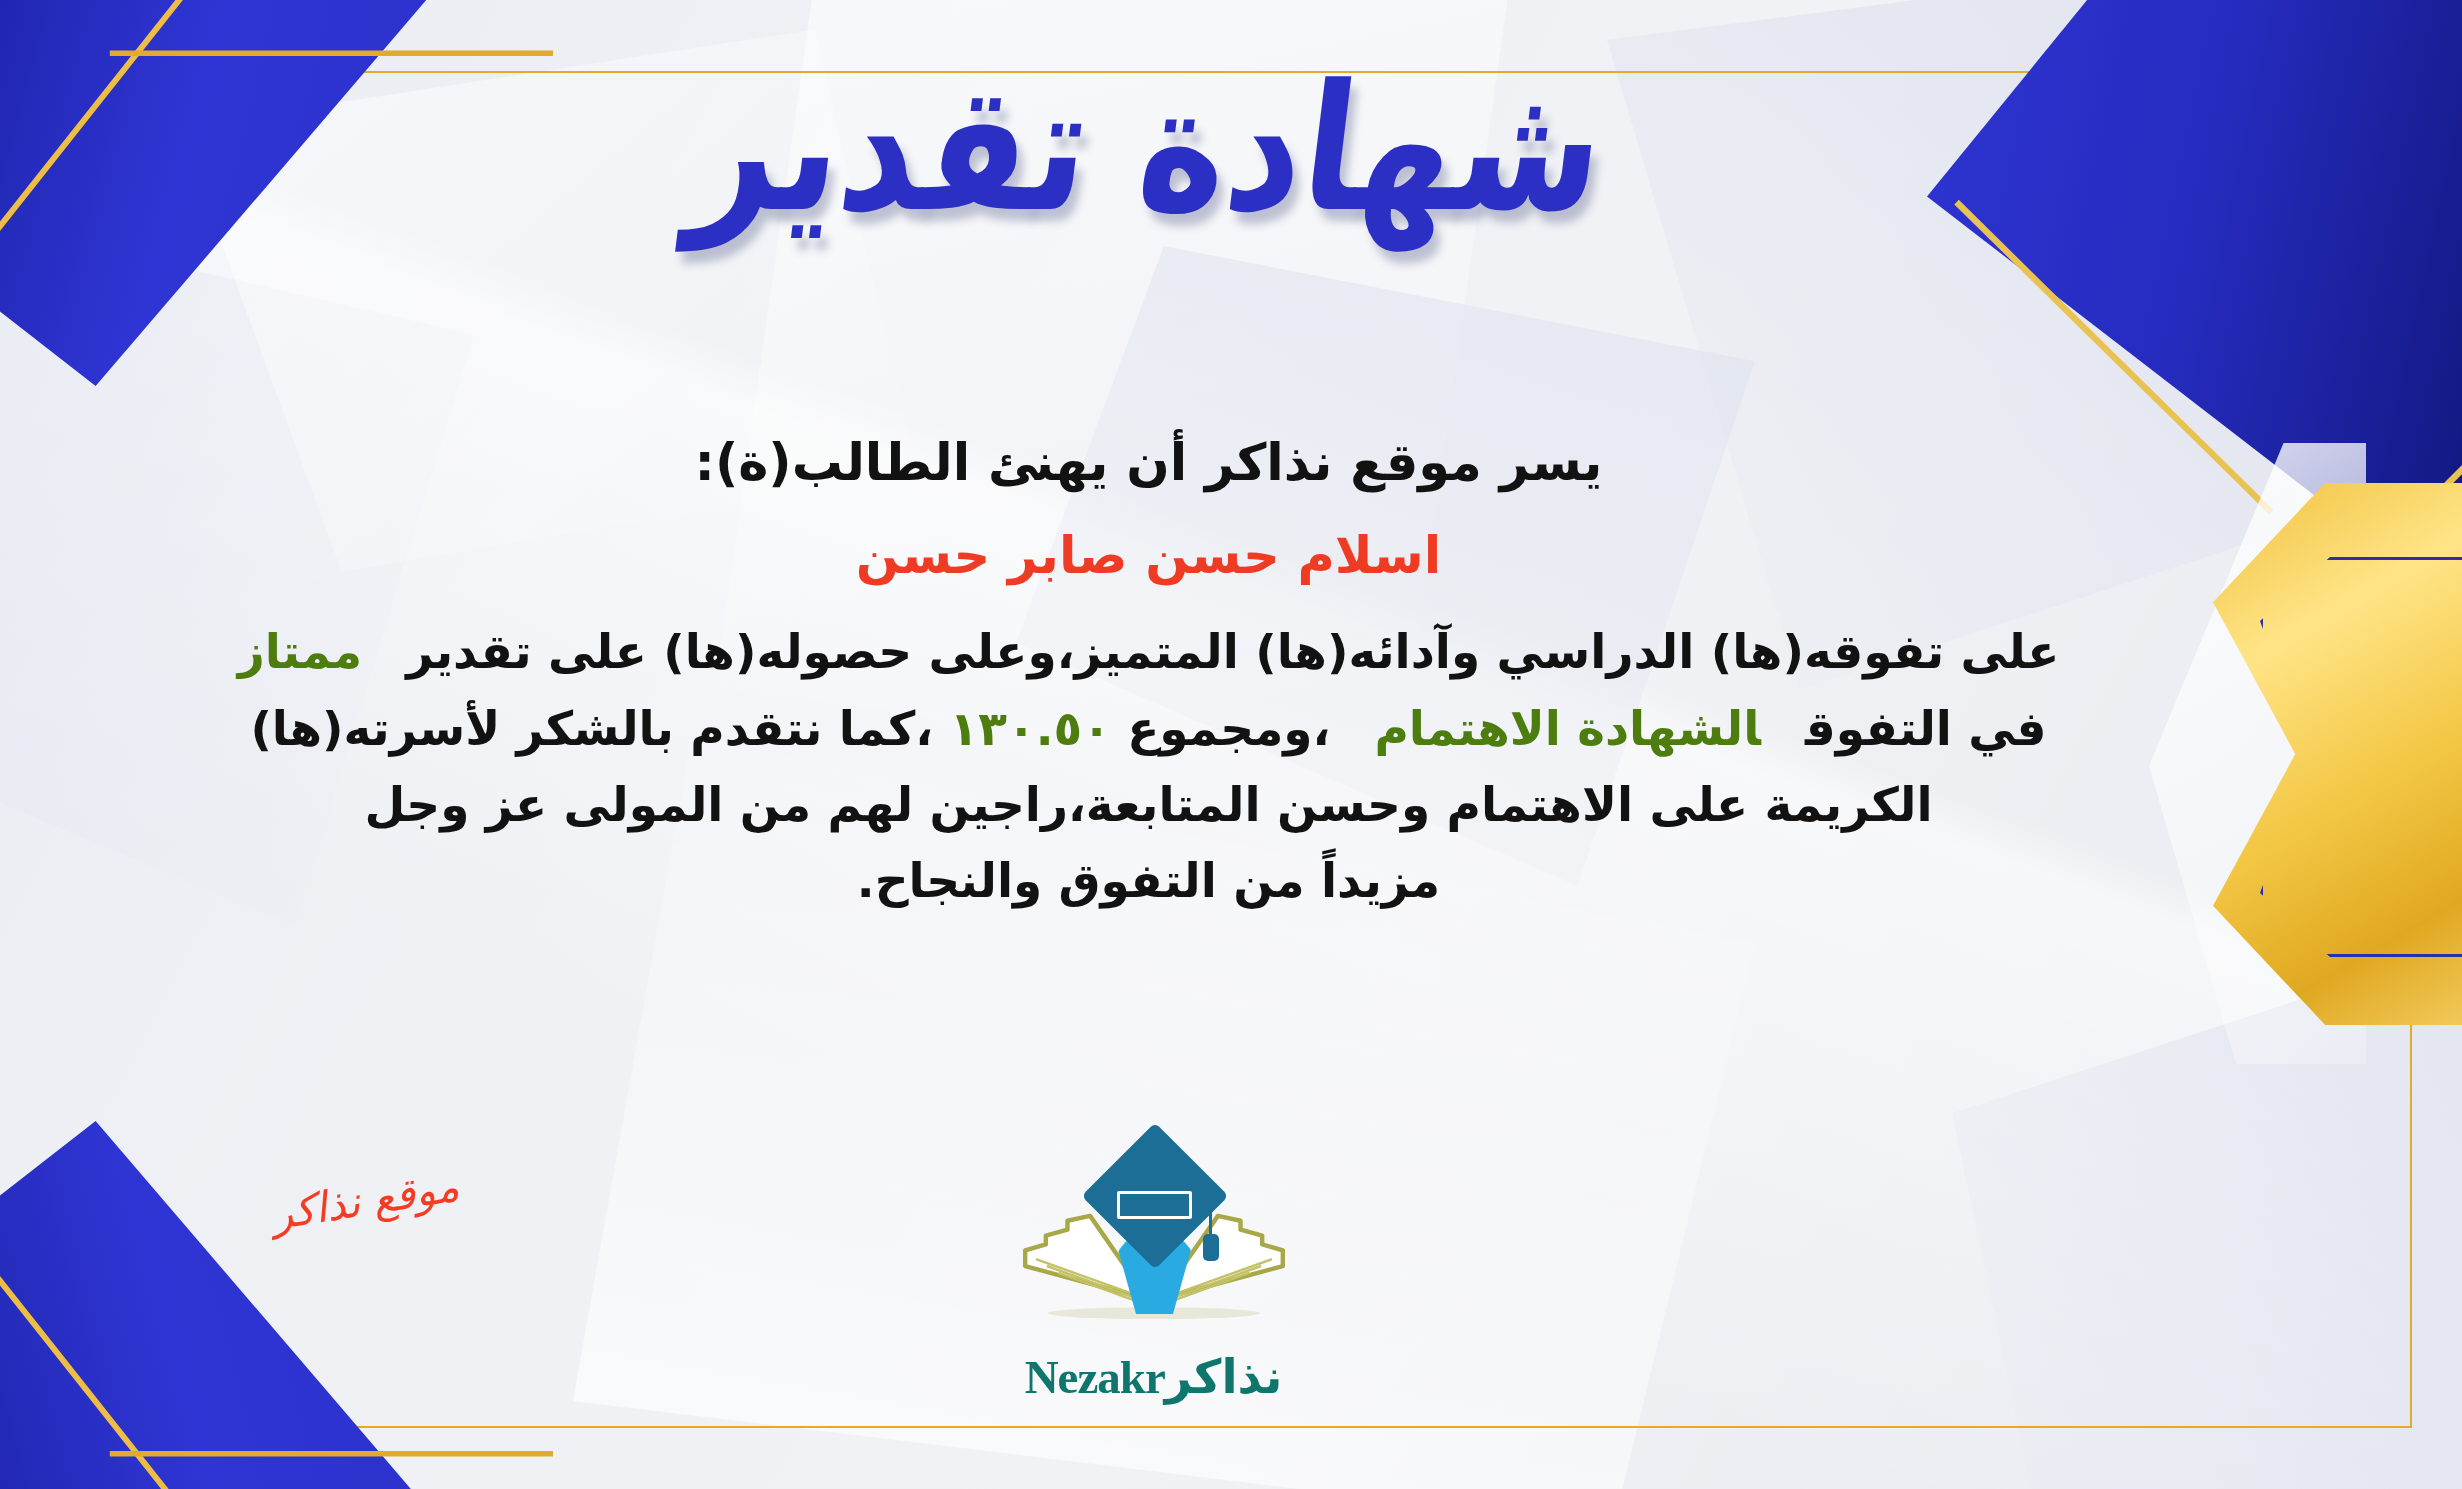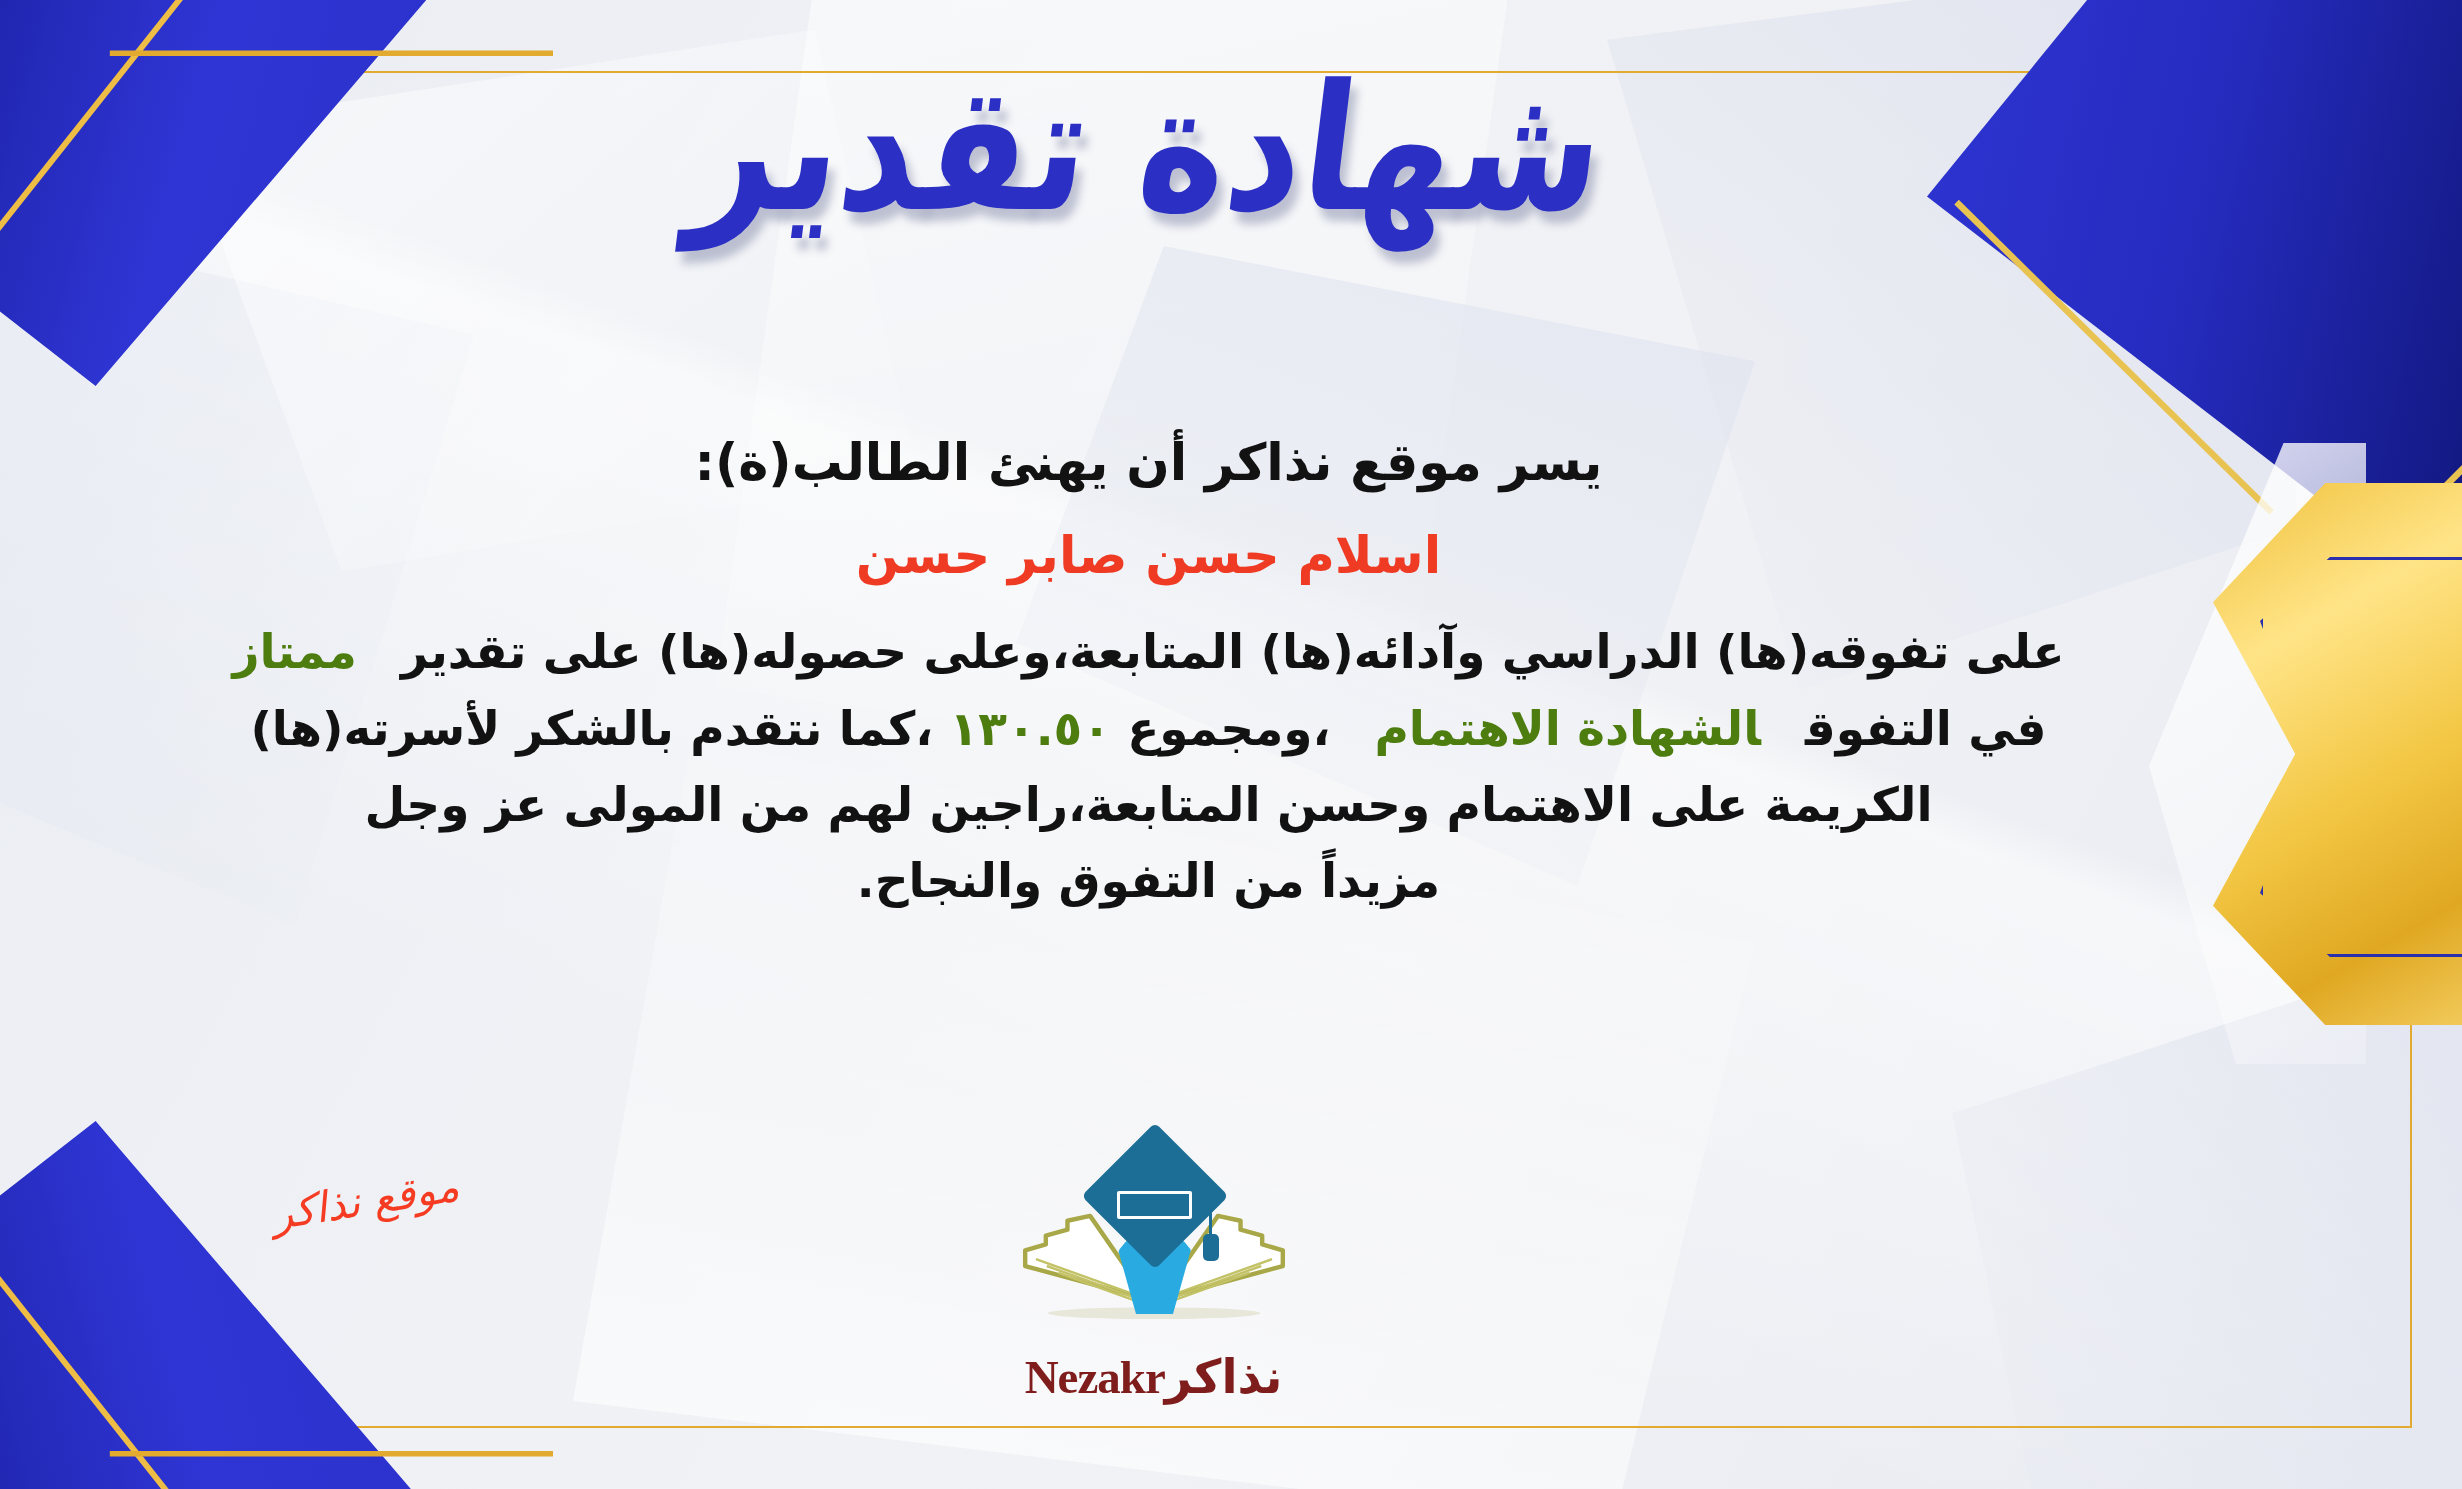--- a/index.html
+++ b/index.html
@@ -286,21 +286,21 @@
     position: absolute;
     left: 187px; top: 101px;
     width: 16.7px; height: 26.6px;
     background: #1c6e96;
     border-radius: 4.9px;
   }
   .logo-text {
     margin-top: 8.9px;
     font-size: 47px;
     font-weight: bold;
-    color: #7f1d1d;
+    color: #0f766e;
     letter-spacing: -1px;
     direction: rtl;
     white-space: nowrap;
   }
   .logo-text .latin { direction: ltr; display: inline-block; font-family: "Liberation Serif", serif; }
 </style>
 </head>
 <body>
 
 <div id="certificate">
@@ -356,21 +356,21 @@
   </div>
 
   <div class="body-block">
 
     <div class="line line-greeting">يسر موقع نذاكر أن يهنئ الطالب(ة):</div>
 
     <div class="name">اسلام حسن صابر حسن</div>
 
     <div class="para">
       <div class="line">
-        <span>على تفوقه(ها) الدراسي وآدائه(ها) المتابعة،وعلى حصوله(ها) على تقدير</span><span class="sp-r"></span><span class="hl">ممتاز</span>
+        <span>على تفوقه(ها) الدراسي وآدائه(ها) المتميز،وعلى حصوله(ها) على تقدير</span><span class="sp-r"></span><span class="hl">ممتاز</span>
       </div>
 
       <div class="line">
         <span>في التفوق</span><span class="sp-r"></span><span class="hl">الشهادة الاهتمام</span><span class="sp-r"></span><span>،ومجموع</span>&nbsp;<span class="hl">١٣٠.٥٠</span>&nbsp;<span>،كما نتقدم بالشكر لأسرته(ها)</span>
       </div>
 
       <div class="line">الكريمة على الاهتمام وحسن المتابعة،راجين لهم من المولى عز وجل</div>
 
       <div class="line">مزيداً من التفوق والنجاح.</div>
     </div>

